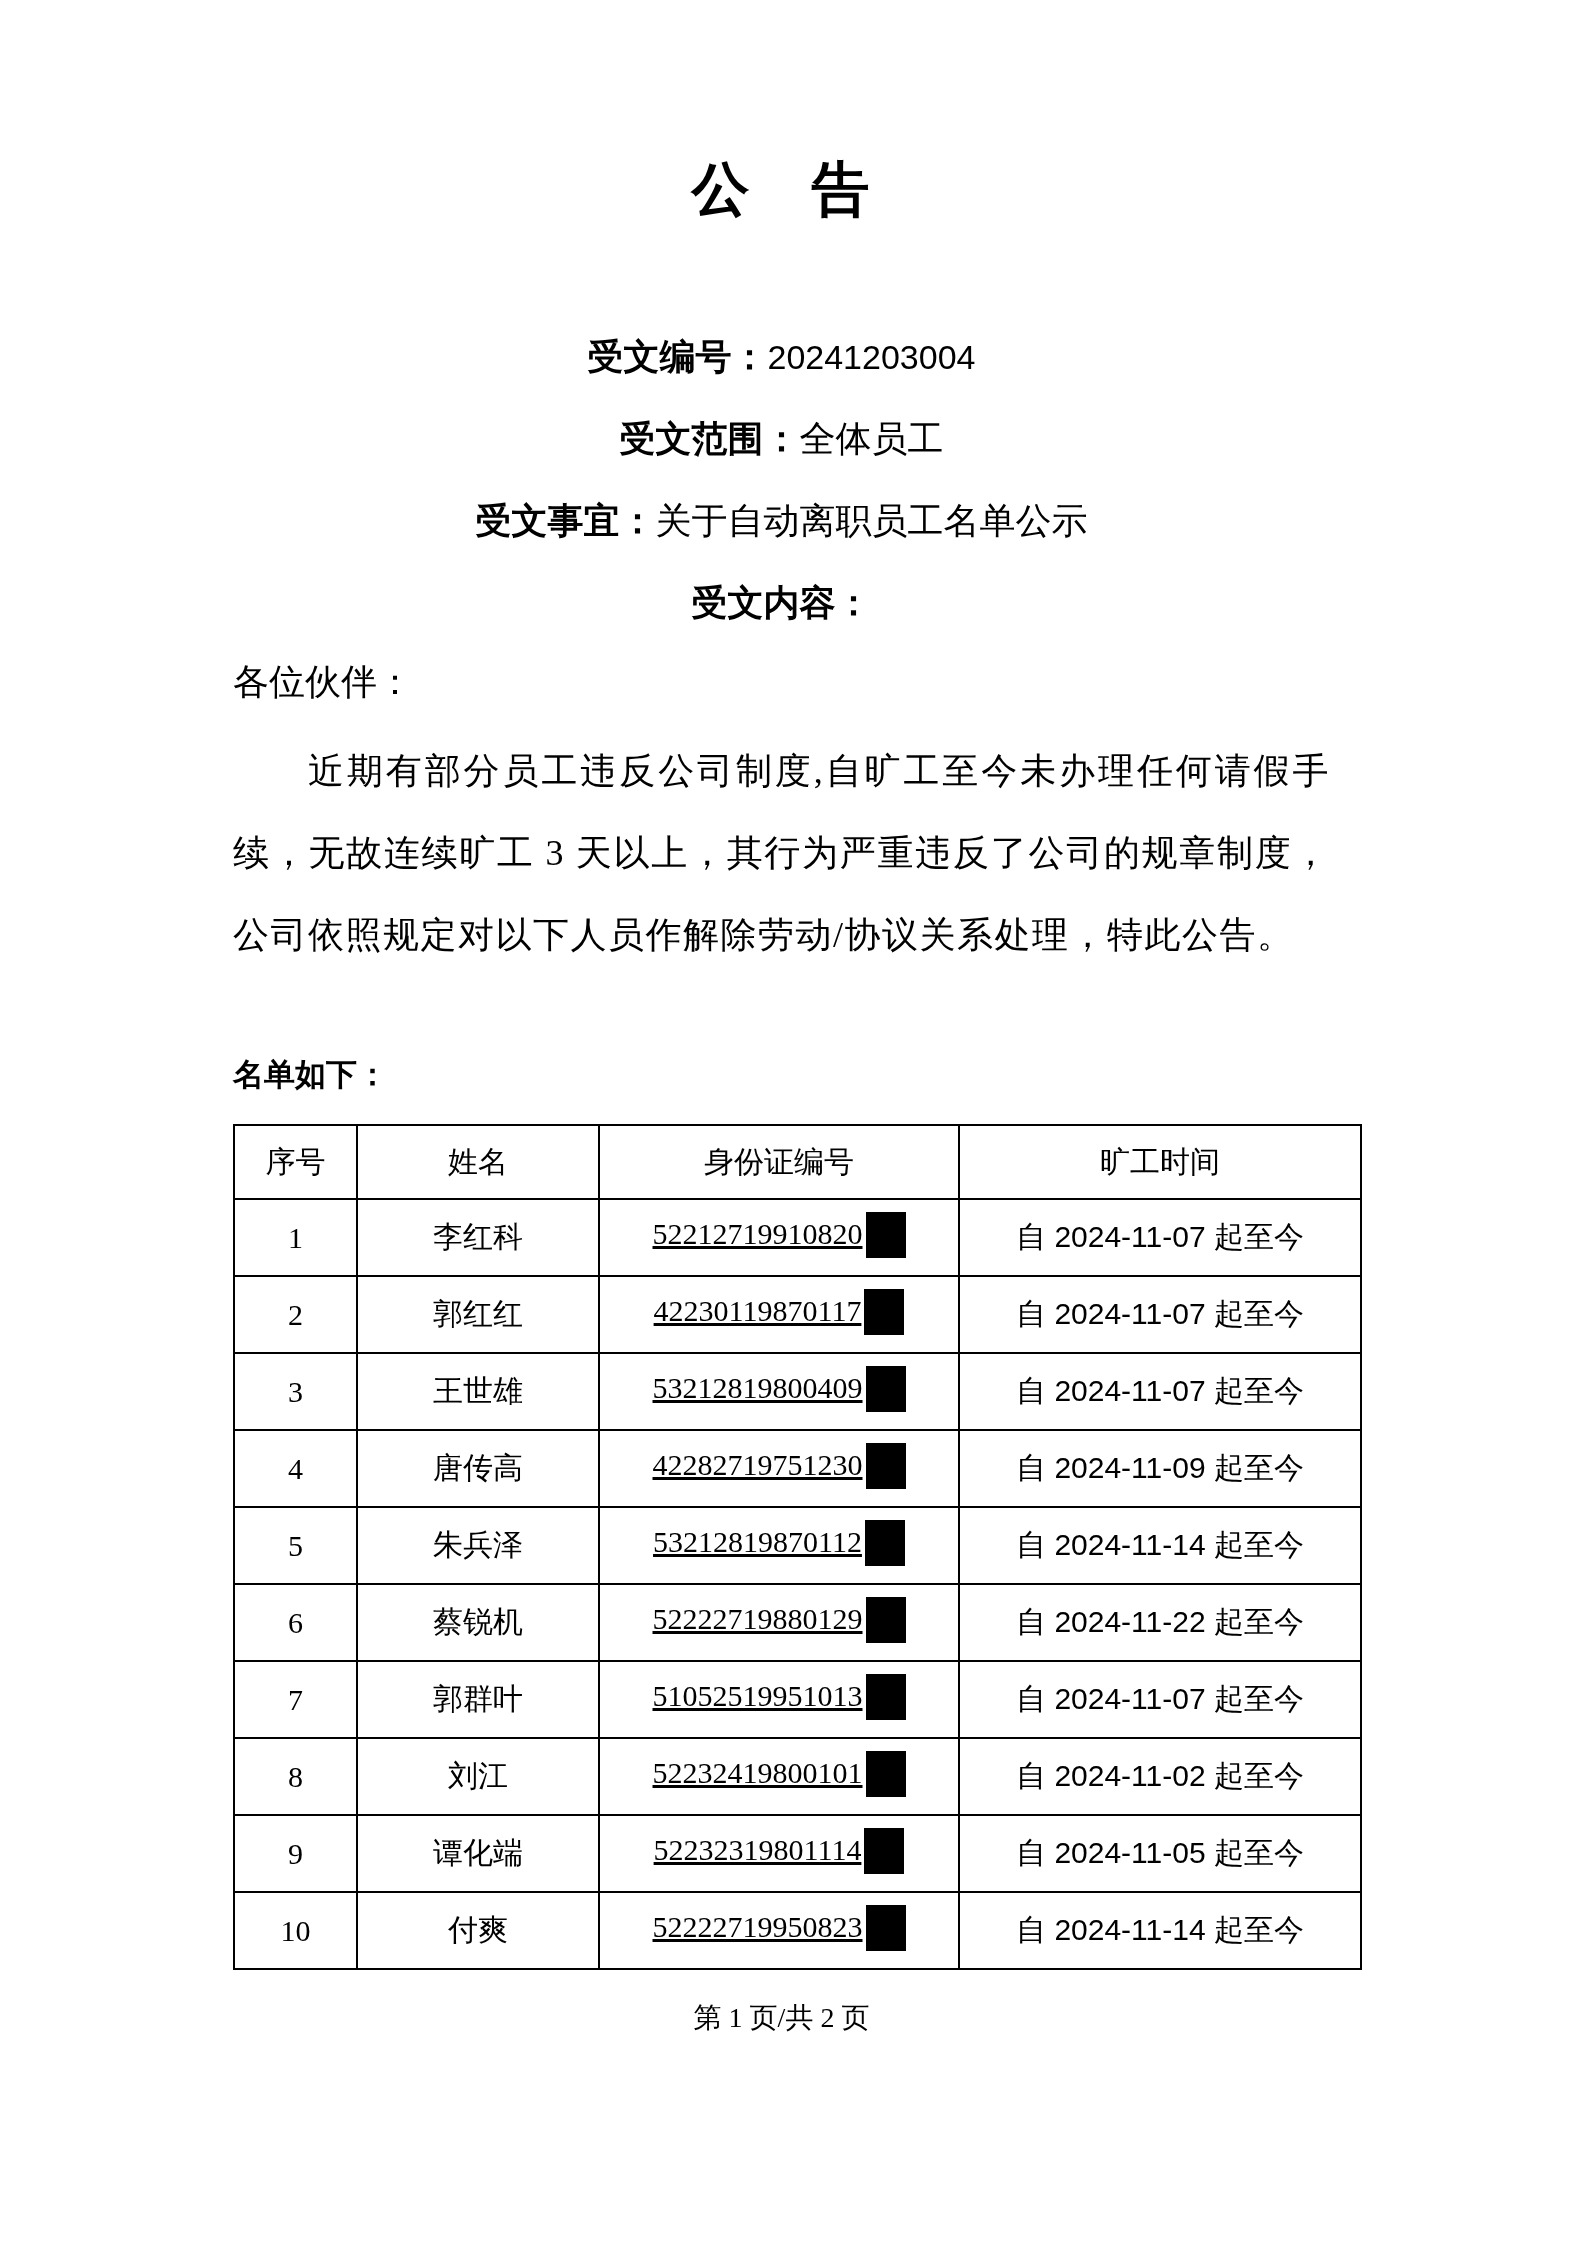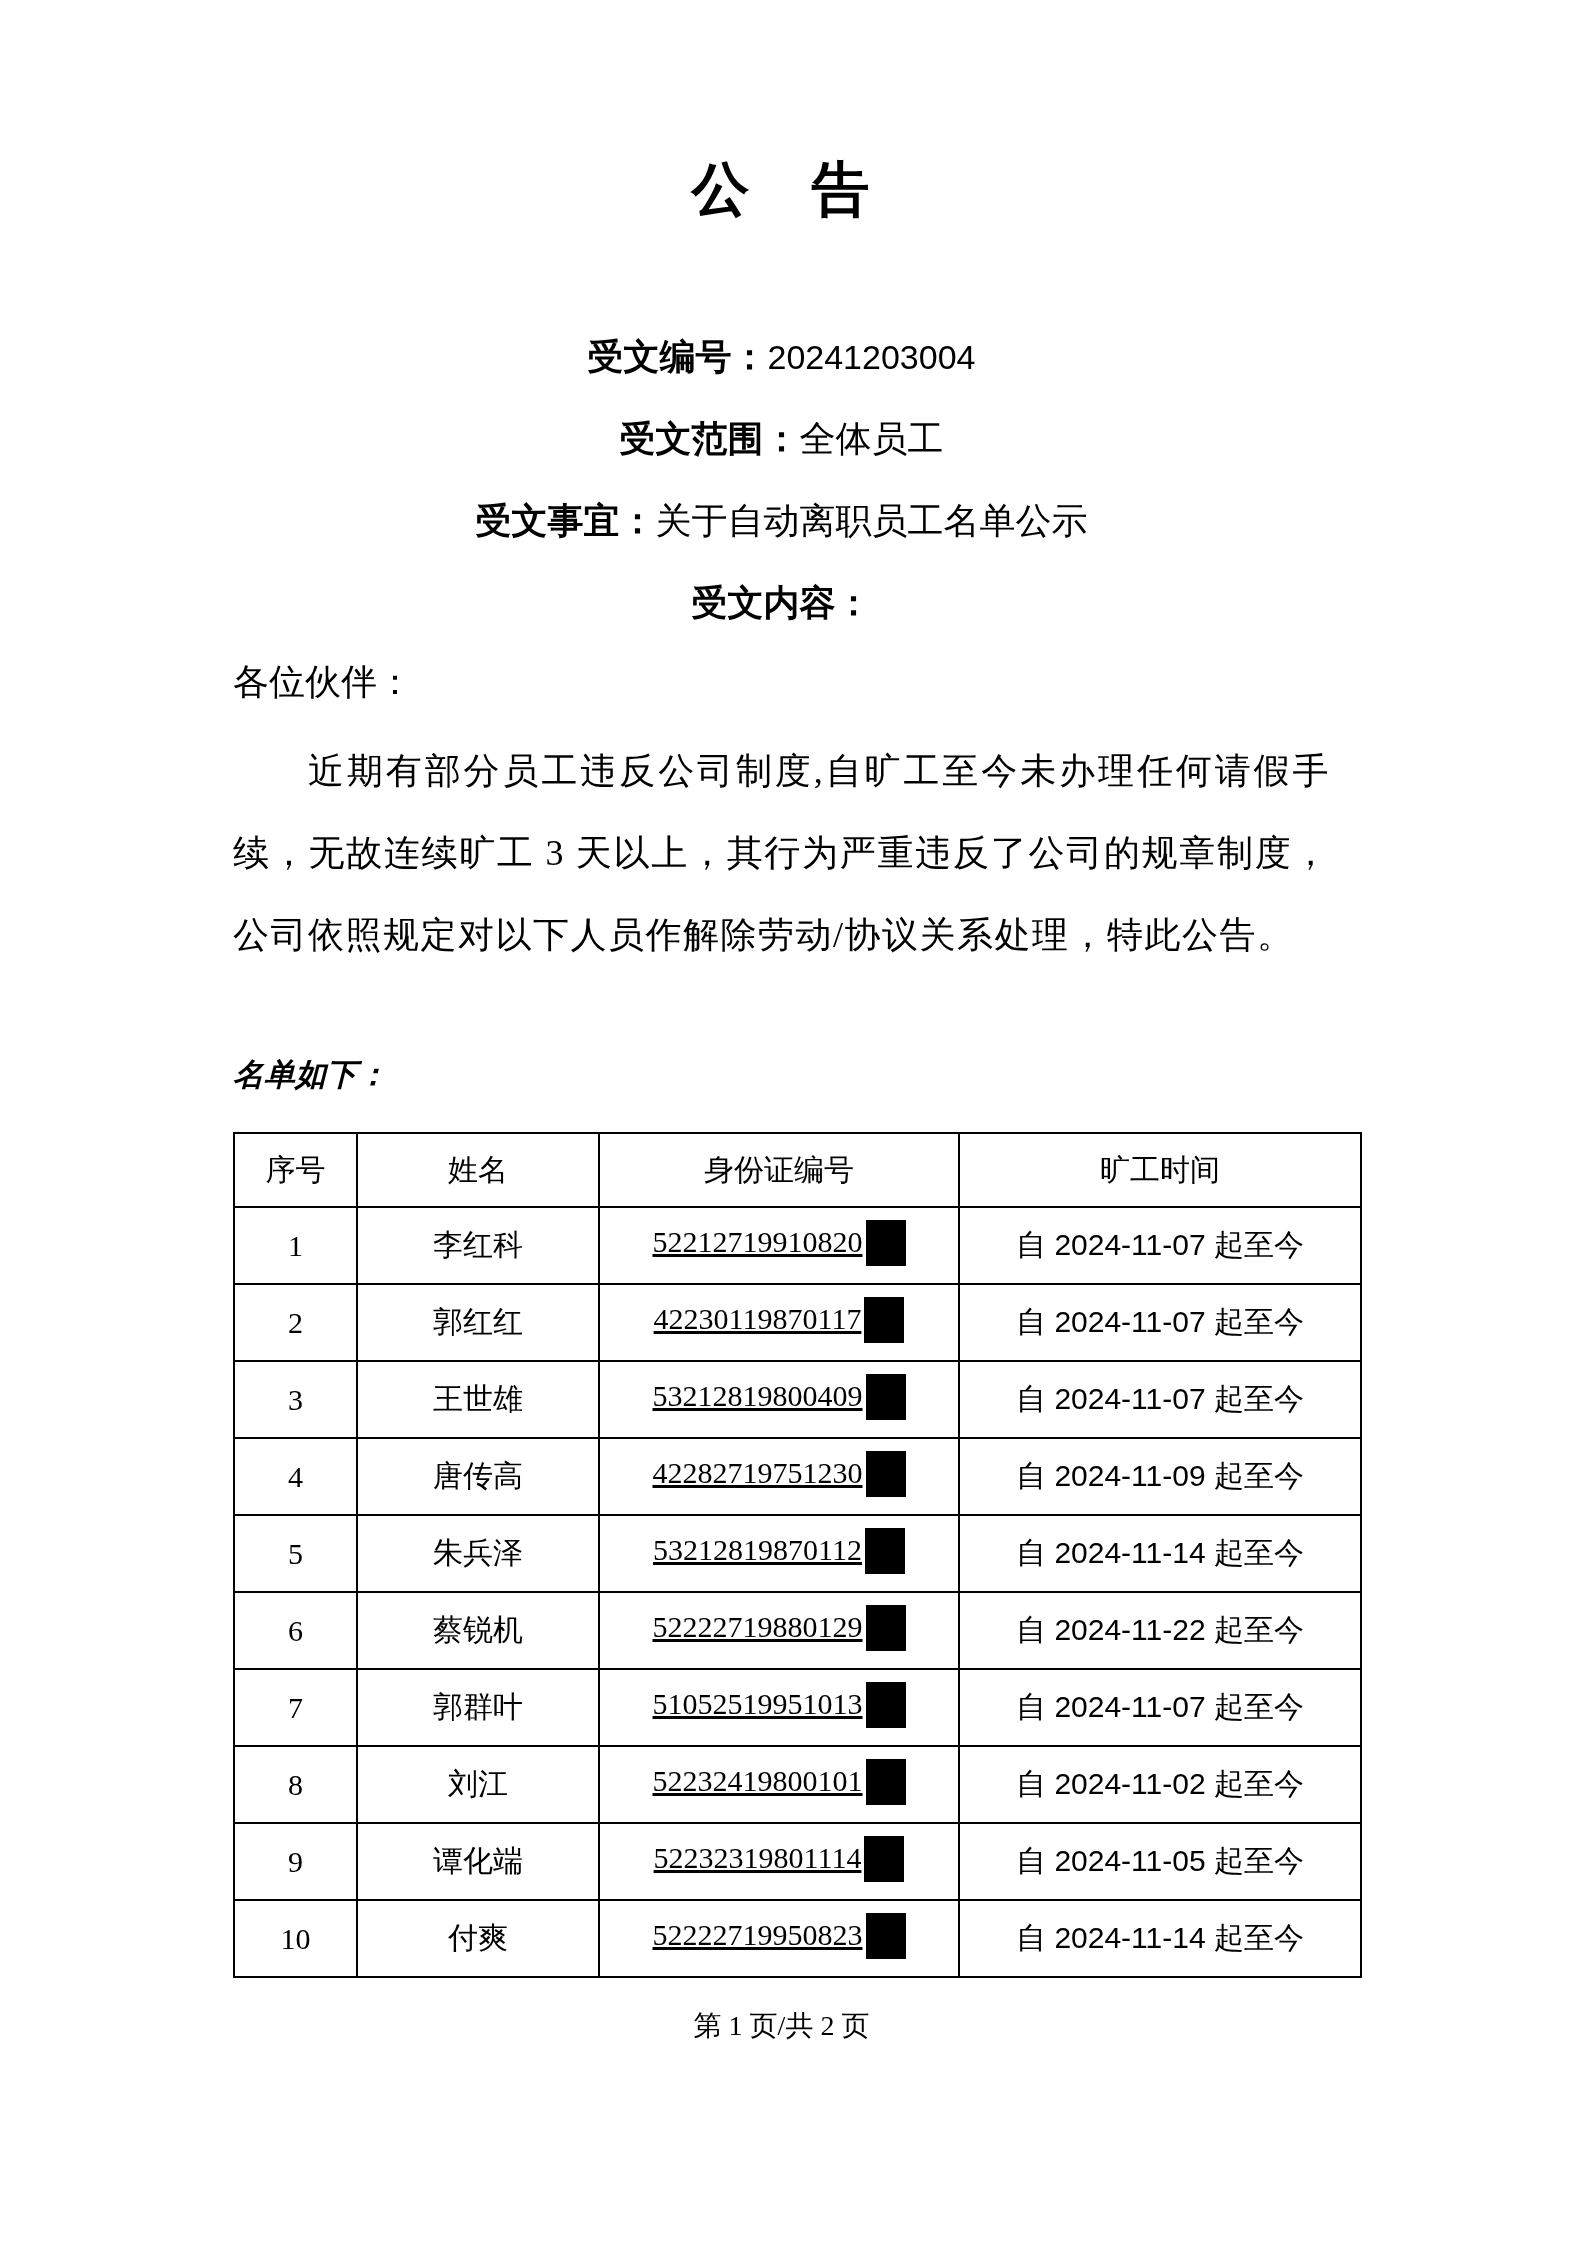--- a/index.html
+++ b/index.html
@@ -36,27 +36,26 @@
     line-height: 82px;
     letter-spacing: 1.5px;
     text-align: justify;
     text-indent: 75px;
   }
   .list-heading {
     margin: 58px 0 0 0;
     font-size: 31px;
     font-weight: bold;
     line-height: 82px;
-    font-style: italic;
   }
   table.roster {
     border-collapse: collapse;
     table-layout: fixed;
     width: 1127px;
-    margin-top: 16px;
+    margin-top: 8px;
   }
   .roster th, .roster td {
     border: 2px solid #000000;
     text-align: center;
     vertical-align: middle;
     font-weight: normal;
     padding: 0;
     overflow: hidden;
   }
   .roster thead th { height: 72px; font-size: 30px; }

